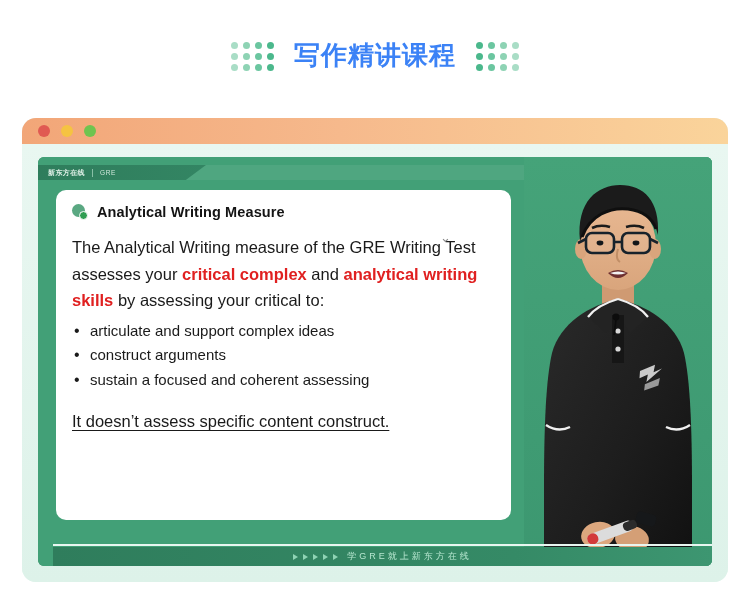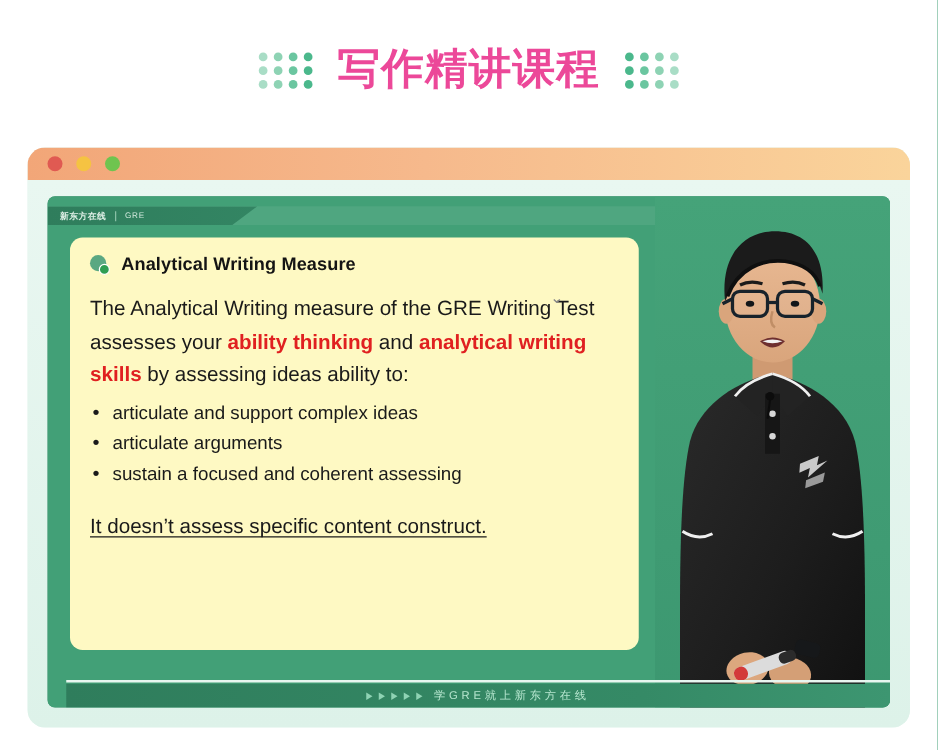--- a/index.html
+++ b/index.html
@@ -29,23 +29,23 @@
     grid-template-rows: repeat(3, 7px);
     gap: 4px 5px;
     margin-top: 2px;
   }
   .dot {
     width: 7px;
     height: 7px;
     border-radius: 50%;
   }
   .page-title {
-    font-size: 34px;
+    font-size: 26px;
     font-weight: bold;
-    color: #ec4899;
+    color: #3b82f6;
     letter-spacing: 1px;
     white-space: nowrap;
     line-height: 1;
   }
 
   
   .browser-window {
     position: absolute;
     left: 22px;
     top: 118px;
@@ -135,21 +135,21 @@
     z-index: 1;
   }
 
   
   .slide {
     position: absolute;
     left: 18px;
     top: 33px;
     width: 455px;
     height: 330px;
-    background: #fef9c3;
+    background: #ffffff;
     border-radius: 10px;
     padding: 14px 16px 10px 16px;
     box-sizing: border-box;
     z-index: 3;
   }
   .slide-head {
     display: flex;
     align-items: center;
     gap: 9px;
     margin-bottom: 14px;
@@ -430,26 +430,26 @@
       <div class="slide">
         <div class="slide-head">
           <span class="slide-bullet">
             <span class="big"></span>
               <span class="small"></span>
           </span>
           <span class="slide-title">Analytical Writing Measure</span>
         </div>
 
         <div class="slide-body">
-          <span>The Analytical Writing measure of the GRE Writing Test assesses your </span><span class="emph">ability thinking</span><span> and </span><span class="emph">analytical writing skills</span><span> by assessing ideas ability to:</span>
+          <span>The Analytical Writing measure of the GRE Writing Test assesses your </span><span class="emph">critical complex</span><span> and </span><span class="emph">analytical writing skills</span><span> by assessing your critical to:</span>
         </div>
 
         <ul class="slide-list">
           <li>articulate and support complex ideas</li>
-          <li>articulate arguments</li>
+          <li>construct arguments</li>
           <li>sustain a focused and coherent assessing</li>
         </ul>
 
         <div class="closing">It doesn’t assess specific content construct.</div>
 
         <span class="cursor-mark">⌄</span>
       </div>
 
       <div class="bottom-strip">
         <div class="strip-divider"></div>

